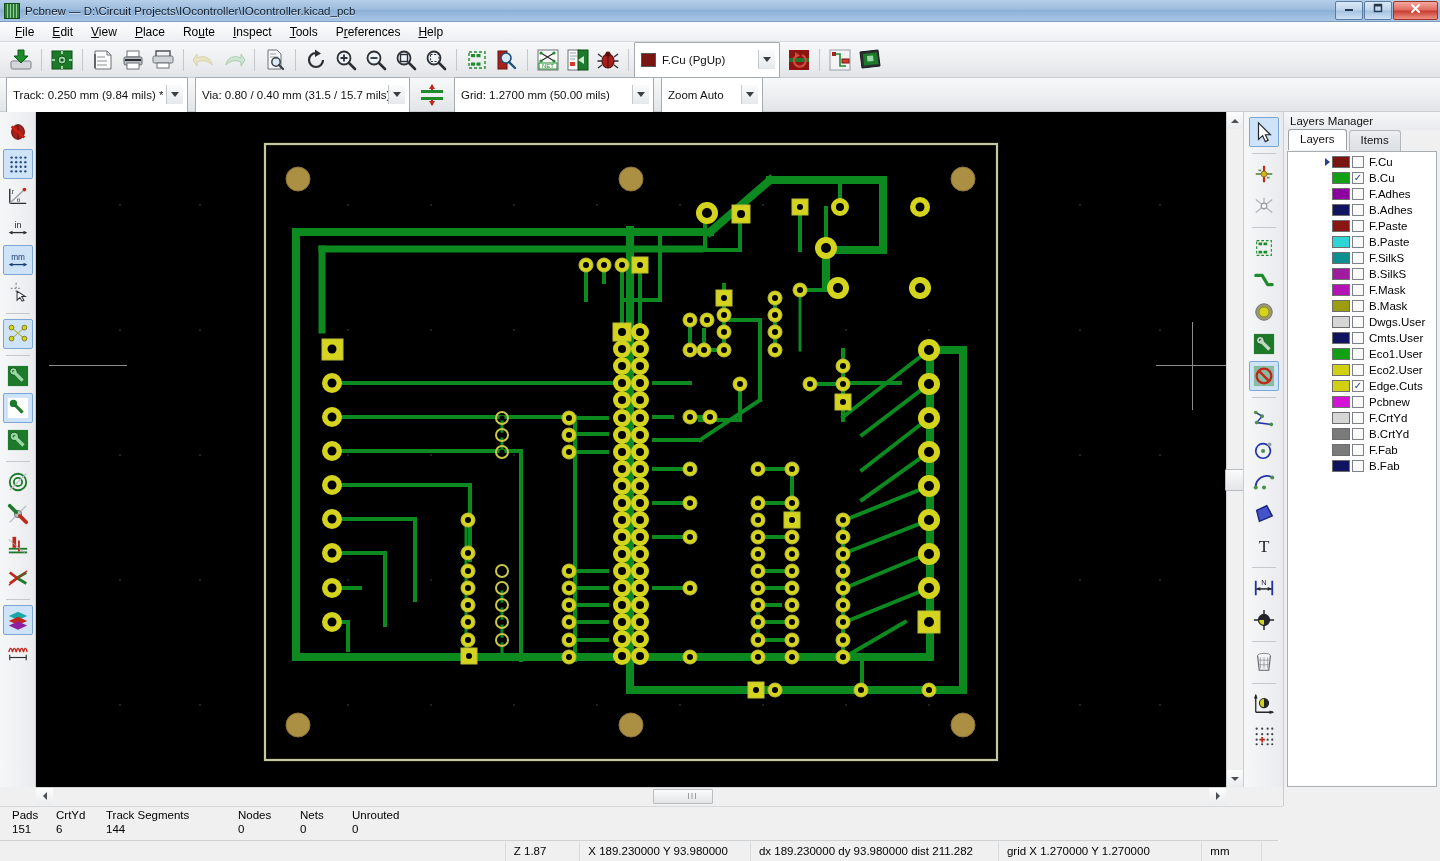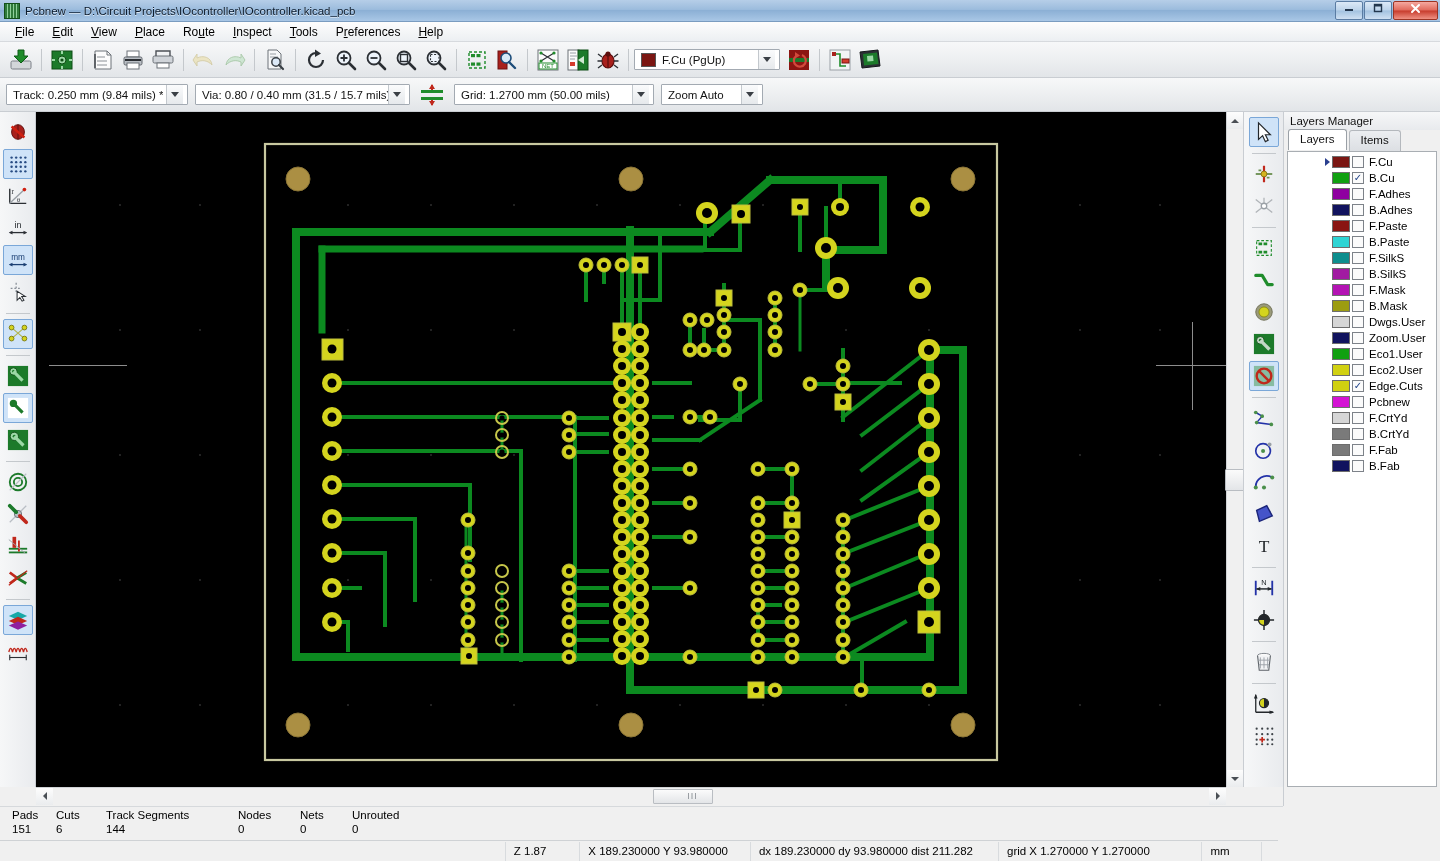--- a/index.html
+++ b/index.html
@@ -69,21 +69,21 @@
     display: flex; align-items: center; justify-content: center;
     border: 1px solid transparent; border-radius: 2px;
     position: relative;
   }
   .tsep { width: 1px; height: 22px; background: #c4c8cc; margin: 0 5px; flex: none; }
   .tbtn svg { display: block; }
   .tbtn.disabled { opacity: .38; }
 
   
   .combo {
-    height: 21px; border: 1px solid #a3aab2; background: #fff;
+    height: 36px; border: 1px solid #a3aab2; background: #fff;
     display: flex; align-items: center; font-size: 11.5px; color: #111;
     padding: 0 4px 0 6px; margin-right: 7px; border-radius: 1px; flex: none;
   }
   .combo .cval { white-space: nowrap; overflow: hidden; }
   .combo .carrow {
     width: 17px; height: 19px; margin-left: auto; flex: none;
     display: flex; align-items: center; justify-content: center;
     background: linear-gradient(to bottom,#fafbfc,#e6e9ec);
     border-left: 1px solid #c3c8cd;
   }
@@ -190,21 +190,21 @@
     position: absolute; left: 0; top: 806px; width: 1283px; height: 34px;
     background: #f0f0f0; border-top: 1px solid #d6d9dc;
     display: flex; align-items: flex-start; padding-top: 2px;
   }
   .sc-col { display: flex; flex-direction: column; }
   .sc-head { font-size: 11.5px; color: #000; }
   .sc-val  { font-size: 11.5px; color: #000; margin-top: 2px; }
   #status-bottom {
     position: absolute; left: 0; top: 840px; width: 1278px; height: 21px;
     background: #f0f0f0; border-top: 1px solid #cfd2d5;
-    display: flex; align-items: center; justify-content: flex-end;
+    display: flex; align-items: center;
   }
   .sb-cell {
     height: 19px; display: flex; align-items: center; font-size: 11.5px;
     color: #000; padding: 0 8px; border-right: 1px solid #d8dbde; white-space: nowrap;
   }
   .sb-cell.nob { border-right: none; }
 </style>
 </head>
 <body>
 
@@ -1415,21 +1415,21 @@
         <div class="lm-row">
           <div class="lm-caret"></div>
           <div class="lm-color" style="background: rgb(214, 214, 214);"></div>
           <div class="lm-check"></div>
           <div class="lm-label">Dwgs.User</div>
         </div>
         <div class="lm-row">
           <div class="lm-caret"></div>
           <div class="lm-color" style="background: rgb(17, 19, 94);"></div>
           <div class="lm-check"></div>
-          <div class="lm-label">Zoom.User</div>
+          <div class="lm-label">Cmts.User</div>
         </div>
         <div class="lm-row">
           <div class="lm-caret"></div>
           <div class="lm-color" style="background: rgb(17, 160, 17);"></div>
           <div class="lm-check"></div>
           <div class="lm-label">Eco1.User</div>
         </div>
         <div class="lm-row">
           <div class="lm-caret"></div>
           <div class="lm-color" style="background: rgb(209, 209, 17);"></div>
@@ -1474,21 +1474,21 @@
         </div>
       </div>
   </div>
 
   <div id="status-counts">
     <div class="sc-col" style="width:56px;padding-left:12px">
       <div class="sc-head">Pads</div>
       <div class="sc-val">151</div>
     </div>
     <div class="sc-col" style="width:50px">
-      <div class="sc-head">Cuts</div>
+      <div class="sc-head">CrtYd</div>
       <div class="sc-val">6</div>
     </div>
     <div class="sc-col" style="width:132px">
       <div class="sc-head">Track Segments</div>
       <div class="sc-val">144</div>
     </div>
     <div class="sc-col" style="width:62px">
       <div class="sc-head">Nodes</div>
       <div class="sc-val">0</div>
     </div>

